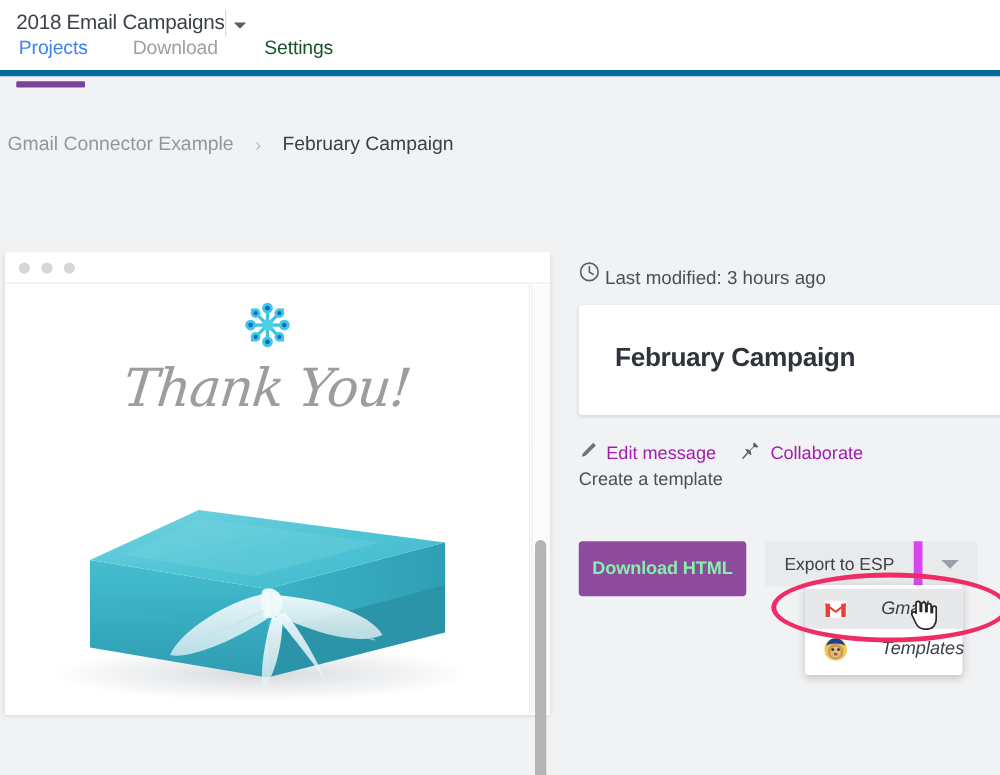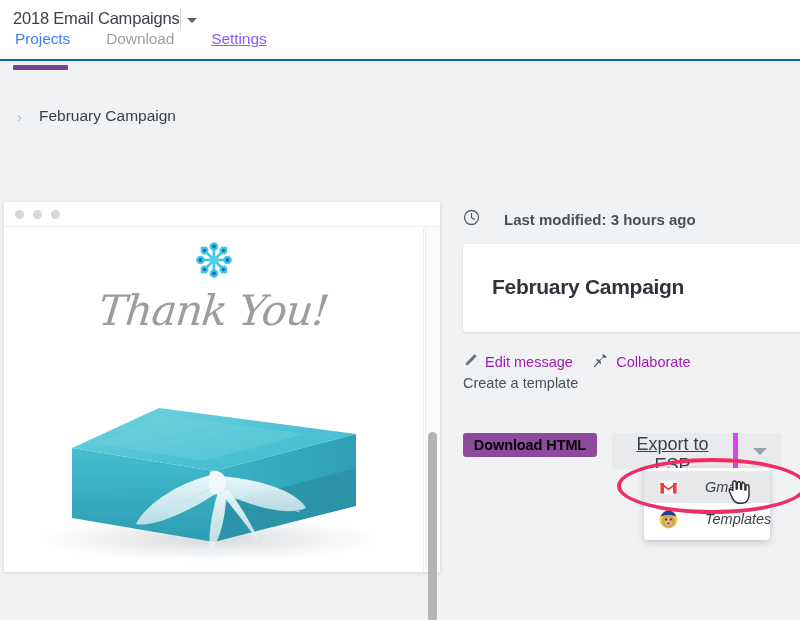--- a/index.html
+++ b/index.html
@@ -10,21 +10,21 @@
     font-family: "Liberation Sans", sans-serif;
     color: #3b4049;
     overflow: hidden;
     position: relative;
   }
 
   
   #app-header {
     position: absolute; left:0; top:0; width:800px; height:61px;
     background:#ffffff;
-    border-bottom:2px solid #0369a1;
+    border-bottom:5px solid #0369a1;
     text-align:center;
   }
   #project-title-row {
     position:absolute; left:13px; top:9px;
     display:flex; align-items:center; gap:7px;
   }
   #project-title {
     font-size:16.5px; color:#3b4049; letter-spacing:-0.2px; white-space:nowrap;
   }
   .caret-down {
@@ -37,21 +37,21 @@
   #tab-bar {
     position:absolute; left:0; top:30px; height:30px;
     display:flex; align-items:flex-start;
   }
   .tab {
     font-size:15.5px; letter-spacing:-0.1px; white-space:nowrap; cursor:pointer;
     padding:0 0 0 0;
   }
   #tab-projects { margin-left:15px; color:#3b82f6; }
   #tab-templates { margin-left:36px; color:#9ba0a8; }
-  #tab-settings  { margin-left:37px; color:#8b5cf6;text-decoration:underline; }
+  #tab-settings  { margin-left:37px; color:#14532d; }
 
   
   #tab-active-indicator {
     position:absolute; left:13px; top:65px; width:55px; height:5px;
     background:#7b4397; border-radius:1px;
   }
 
   
   #breadcrumb {
     position:absolute; left:0; top:104px; width:800px; height:24px;
@@ -108,21 +108,21 @@
     background:#fbfbfb; border-left:1px solid #ededed;
   }
   #preview-scrollbar-thumb {
     position:absolute; left:424px; top:230px; width:9px; height:211px;
     background:#b4b4b4; border-radius:5px;
   }
 
   
   #last-modified-row {
     position:absolute; left:463px; top:209px;
-    display:flex; align-items:center; gap:24px;font-weight:bold;
+    display:flex; align-items:flex-end; gap:4px;
   }
   #last-modified-text { font-size:15px; color:#4a4f57; white-space:nowrap; }
 
   #campaign-card {
     position:absolute; left:463px; top:244px; width:345px; height:88px;
     background:#ffffff; border-radius:3px;
     box-shadow:0 1px 3px rgba(0,0,0,0.11);
   }
   #campaign-name {
     position:absolute; left:29px; top:31px;
@@ -138,34 +138,34 @@
     font-size:14.5px; color:#a21caf; cursor:pointer; white-space:nowrap;
     margin-right:16px; vertical-align:top;
   }
   #link-create-template {
     display:block; font-size:14.5px; color:#4a4f57; cursor:pointer;
     margin-top:4px; white-space:nowrap;
   }
 
   #button-row { position:absolute; left:463px; top:433px; }
   #btn-download {
-    position:absolute; left:0; top:0; width:134px; height:24px;
-    background:#8e4b9e; color:#000000; border:none; border-radius:3px;
+    position:absolute; left:0; top:0; width:134px; height:44px;
+    background:#8e4b9e; color:#86efac; border:none; border-radius:3px;
     font-family:"Liberation Sans", sans-serif;
     font-size:14.5px; font-weight:bold; letter-spacing:-0.1px; cursor:pointer;
   }
   #btn-export-group {
     position:absolute; left:149px; top:0; width:170px; height:36px;
     background:#e9eaec; border-radius:3px; display:flex;
   }
   #btn-export {
     flex:0 0 126px; height:36px; background:transparent; border:none;
-    border-right:5px solid #d946ef;
+    border-right:7px solid #d946ef;
     font-family:"Liberation Sans", sans-serif;
-    font-size:18px; color:#3b4049; cursor:pointer;text-decoration:underline;
+    font-size:14px; color:#3b4049; cursor:pointer;
   }
   #btn-export-caret {
     flex:1; display:flex; align-items:center; justify-content:center; cursor:pointer;
   }
   .caret-gray {
     width:0;height:0;border-left:7px solid transparent;border-right:7px solid transparent;
     border-top:7px solid #9aa0a8;
   }
 
   
@@ -208,20 +208,21 @@
   <div id="tab-bar">
     <div class="tab" id="tab-projects">Projects</div>
     <div class="tab" id="tab-templates">Download</div>
     <div class="tab" id="tab-settings">Settings</div>
   </div>
 </div>
 
 <div id="tab-active-indicator"></div>
 
 <div id="breadcrumb">
+  <span id="crumb-parent">Gmail Connector Example</span>
   <span id="crumb-sep">›</span>
   <span id="crumb-current">February Campaign</span>
 </div>
 
 <div id="preview-card">
 
   <div id="preview-chrome">
     <span class="chrome-dot"></span>
     <span class="chrome-dot"></span>
     <span class="chrome-dot"></span>

